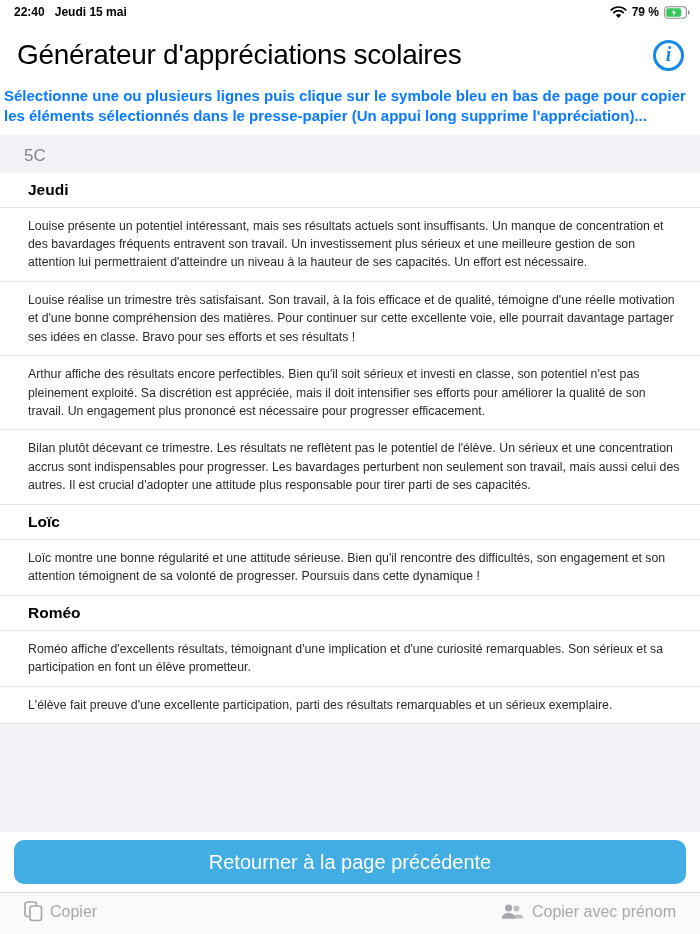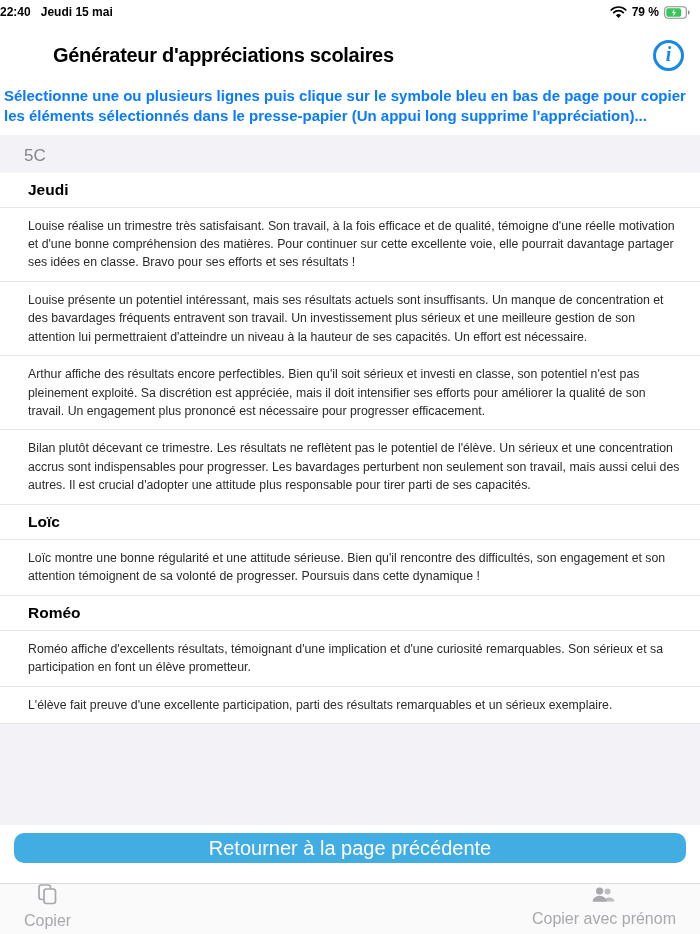--- a/index.html
+++ b/index.html
@@ -10,33 +10,33 @@
     color:#000;
     display:flex;
     flex-direction:column;
     overflow:hidden;
     position:relative;
   }
   
   .status-bar {
     height:22px; flex:0 0 22px;
     display:flex; justify-content:space-between; align-items:center;
-    padding:2px 10px 0 0;
+    padding:2px 10px 0 14px;
     font-size:12px; font-weight:bold; color:#000;
   }
   .status-left { display:flex; gap:10px; }
   .status-right { display:flex; align-items:center; gap:5px; }
   .status-right .pct { font-size:12px; font-weight:bold; }
   
   .app-header {
     flex:0 0 62px;
     display:flex; align-items:center; justify-content:space-between;
     padding:10px 16px 6px 17px;
   }
-  .app-title { font-size:20px; font-weight:bold; letter-spacing:-0.3px;margin-left:36px; }
+  .app-title { font-size:28px; font-weight:normal; letter-spacing:-0.3px; }
   .info-icon {
     width:31px; height:31px; flex:0 0 31px;
     border:3.5px solid var(--accent-blue, #1588e8);
     border-radius:50%;
     color:var(--accent-blue, #1588e8);
     display:flex; align-items:center; justify-content:center;
     font-family:"Liberation Serif", serif;
     font-style:italic; font-weight:bold; font-size:20px;
     line-height:1; padding-bottom:2px; cursor:pointer;
   }
@@ -71,41 +71,41 @@
     font-size:12.3px; line-height:1.5; color:#2b2b2e;
     cursor:pointer;
   }
   
   .button-area {
     flex:0 0 58px;
     background:#fff;
     padding:8px 14px;
   }
   .back-button {
-    width:100%; height:30px;
+    width:100%; height:44px;
     background:var(--button-blue, #41ade3);
     border:none; border-radius:10px;
     color:#fff; font-size:20px;
     font-family:"Liberation Sans", sans-serif;
     cursor:pointer;
     display:flex; align-items:center; justify-content:center;
   }
   
   .toolbar {
     flex:0 0 42px;
     background:#fafafb;
     border-top:1px solid #d9d9dd;
     display:flex; align-items:center; justify-content:space-between;
     padding:0 24px 4px 24px;
   }
   .tool-item {
     display:flex; align-items:center; gap:7px;
     font-size:16px; cursor:pointer;
   }
-  .tool-item.disabled { color:var(--disabled-gray, #a8a8ad); cursor:default;flex-direction:column; }
+  .tool-item.disabled { color:var(--disabled-gray, #a8a8ad); cursor:default; }
   .tool-item.primary  { color:var(--link-blue, #0a7aff); }
   .icon-wrap { display:flex; align-items:center; }
 </style>
 </head>
 <body>
 
 <div class="status-bar">
   <div class="status-left">
     <span>22:40</span>
     <span>Jeudi 15 mai</span>
@@ -139,22 +139,22 @@
 
 <div class="instructions">Sélectionne une ou plusieurs lignes puis clique sur le symbole bleu en bas de page pour copier les éléments sélectionnés dans le presse-papier (Un appui long supprime l'appréciation)...</div>
 
 <div class="content">
   <div class="section-header">5C</div>
   <div id="student-list">
   <div class="name-row">
     <span>Jeudi</span>
   </div>
   <div>
+        <div class="appr-row">Louise présente un potentiel intéressant, mais ses résultats actuels sont insuffisants. Un manque de concentration et des bavardages fréquents entravent son travail. Un investissement plus sérieux et une meilleure gestion de son attention lui permettraient d'atteindre un niveau à la hauteur de ses capacités. Un effort est nécessaire.</div>
         <div class="appr-row">Louise réalise un trimestre très satisfaisant. Son travail, à la fois efficace et de qualité, témoigne d'une réelle motivation et d'une bonne compréhension des matières. Pour continuer sur cette excellente voie, elle pourrait davantage partager ses idées en classe. Bravo pour ses efforts et ses résultats !</div>
-        <div class="appr-row">Louise présente un potentiel intéressant, mais ses résultats actuels sont insuffisants. Un manque de concentration et des bavardages fréquents entravent son travail. Un investissement plus sérieux et une meilleure gestion de son attention lui permettraient d'atteindre un niveau à la hauteur de ses capacités. Un effort est nécessaire.</div>
       </div>
 
   <div>
         <div class="appr-row">Arthur affiche des résultats encore perfectibles. Bien qu'il soit sérieux et investi en classe, son potentiel n'est pas pleinement exploité. Sa discrétion est appréciée, mais il doit intensifier ses efforts pour améliorer la qualité de son travail. Un engagement plus prononcé est nécessaire pour progresser efficacement.</div>
         <div class="appr-row">Bilan plutôt décevant ce trimestre. Les résultats ne reflètent pas le potentiel de l'élève. Un sérieux et une concentration accrus sont indispensables pour progresser. Les bavardages perturbent non seulement son travail, mais aussi celui des autres. Il est crucial d'adopter une attitude plus responsable pour tirer parti de ses capacités.</div>
       </div>
 
   <div class="name-row">
     <span>Loïc</span>
   </div>

